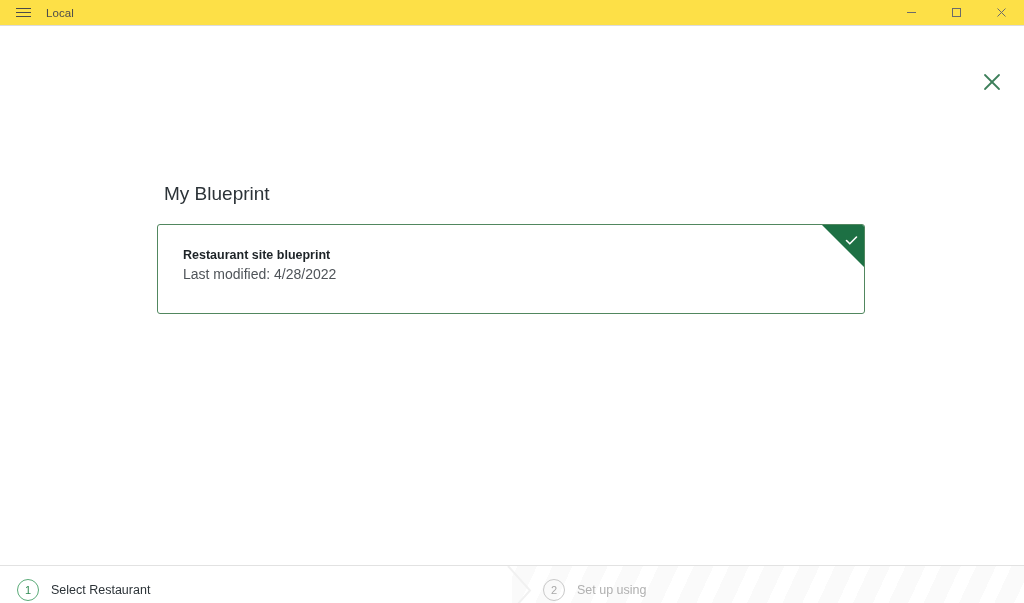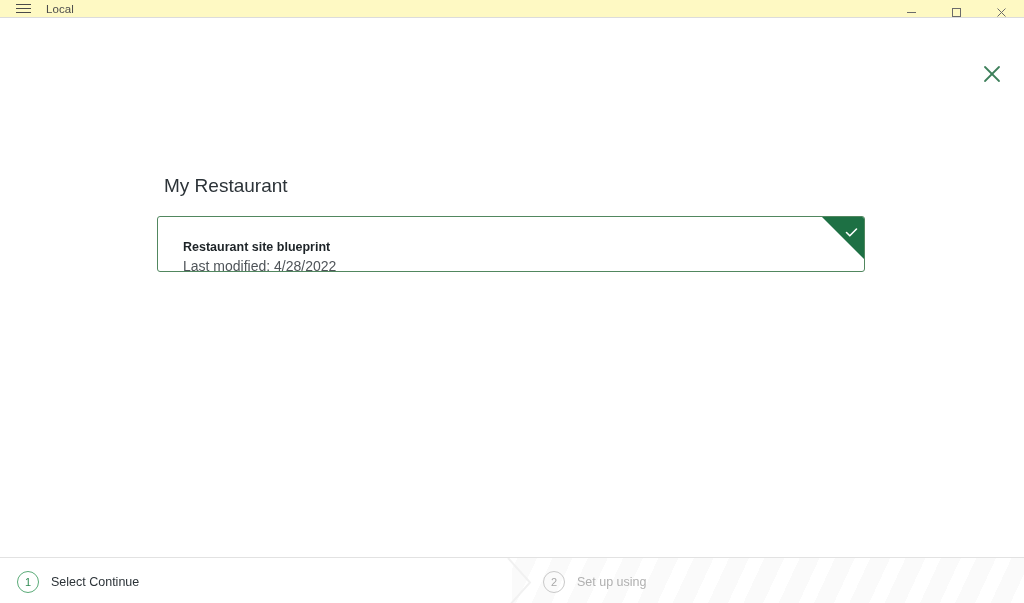--- a/index.html
+++ b/index.html
@@ -10,22 +10,22 @@
     width: 1024px;
     height: 603px;
     overflow: hidden;
     background: #ffffff;
     font-family: "Liberation Sans", sans-serif;
     -webkit-font-smoothing: antialiased;
   }
 
   
   .titlebar {
-    height: 18px;
-    background: #fef9c3;
+    height: 26px;
+    background: #fde047;
     display: flex;
     align-items: center;
     position: relative;
     border-bottom: 1px solid #dcdcdc;
     box-sizing: border-box;
   }
   .hamburger {
     width: 46px;
     height: 25px;
     display: flex;
@@ -103,21 +103,21 @@
     font-size: 19px;
     color: #2c3338;
     font-weight: 400;
   }
 
   .card {
     position: absolute;
     left: 157px;
     top: 136px;
     width: 708px;
-    height: 56px;
+    height: 90px;
     border: 1px solid #51875f;
     border-radius: 3px;
     background: #ffffff;
     box-sizing: border-box;
     overflow: hidden;
     cursor: pointer;
   }
   .card-title {
     position: absolute;
     left: 25px;
@@ -283,21 +283,21 @@
   <div class="dialog-close">
     <svg width="20" height="20" viewBox="0 0 20 20">
       <line x1="3" y1="3" x2="17" y2="17" stroke="#3d7f5a" stroke-width="1.8" stroke-linecap="round"></line>
       <line x1="17" y1="3" x2="3" y2="17" stroke="#3d7f5a" stroke-width="1.8" stroke-linecap="round"></line>
     </svg>
   </div>
 </div>
 
 <div class="content">
 
-  <div class="section-title">My Restaurant</div>
+  <div class="section-title">My Blueprint</div>
 
   <div class="card">
     <div class="card-title">Restaurant site blueprint</div>
     <div class="card-sub">Last modified: 4/28/2022</div>
     <div class="card-ribbon">
       <div class="tri"></div>
       <div class="tick">
         <svg width="13" height="13" viewBox="0 0 13 13">
           <polyline points="1.5,6.5 4.8,9.8 11.5,3" fill="none" stroke="#ffffff" stroke-width="1.6" stroke-linecap="round" stroke-linejoin="round"></polyline>
         </svg>
@@ -312,21 +312,21 @@
   <div class="stepper">
     <div class="stepper-hatch"></div>
     <div class="stepper-chevron">
       <svg width="40" height="49" viewBox="0 0 40 49">
         <polyline points="8,0 30,24.5 8,49" fill="none" stroke="#f1f1f1" stroke-width="2"></polyline>
       </svg>
     </div>
 
     <div class="step step-1">
       <div class="step-num">1</div>
-      <div class="step-label">Select Continue</div>
+      <div class="step-label">Select Restaurant</div>
     </div>
 
     <div class="step step-2">
       <div class="step-num">2</div>
       <div class="step-label">Set up using</div>
     </div>
   </div>
 
 </div>
 

